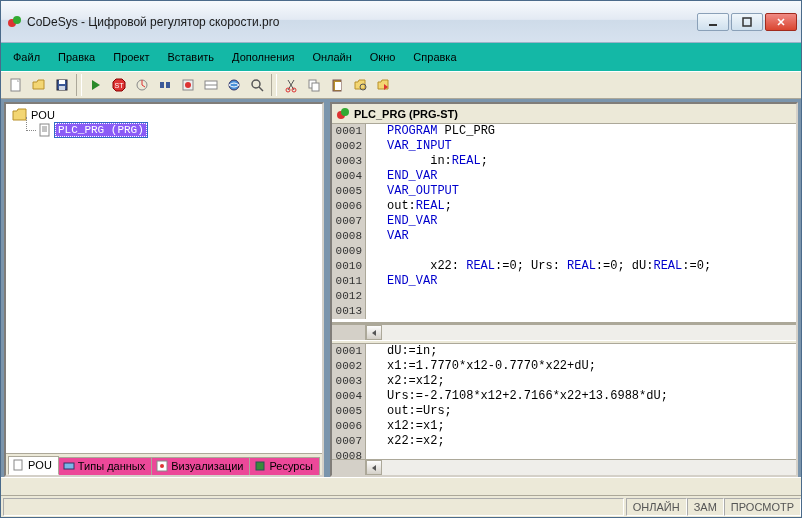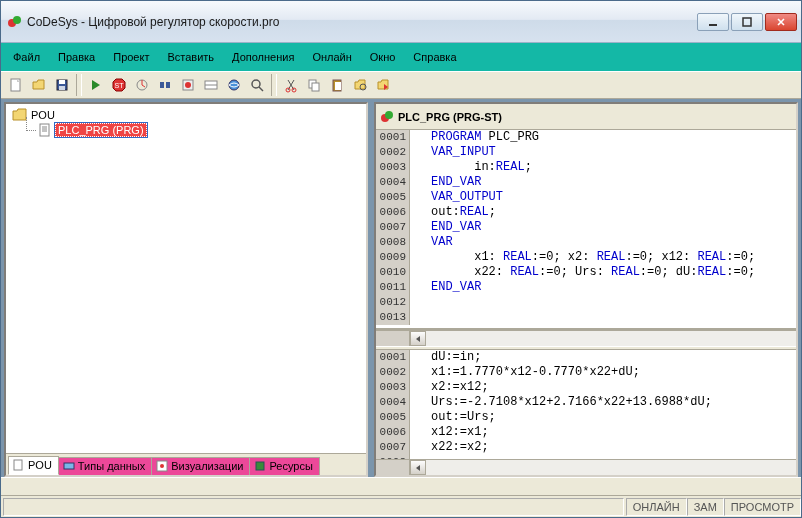--- a/index.html
+++ b/index.html
@@ -92,21 +92,21 @@
     display:flex;
     gap:6px;
     overflow:hidden;
   }
   .panel {
     background:#fff;
     border:2px inset #d4d0c8;
     display:flex;flex-direction:column;
     position:relative;
   }
-  .panel.left { width: 364px; }
+  .panel.left { width: 320px; }
   .panel.right { flex:1; }
 
   .tree-area {
     flex:1;
     padding:4px 6px;
     overflow:auto;
     background:#fff;
   }
   .tree-root {
     display:flex;align-items:center;gap:4px;
@@ -126,22 +126,22 @@
     position:relative;
   }
   .tree-lines::before {
     content:'';position:absolute;left:6px;top:-6px;width:1px;height:14px;border-left:1px dotted #888;
   }
   .tree-lines::after {
     content:'';position:absolute;left:6px;top:7px;width:10px;height:1px;border-top:1px dotted #888;
   }
   .page-icon {width:14px;height:14px;margin-right:3px;}
   .tree-label {
-    background:#ef4444;color:#fff;padding:0 2px;
-    border:1px dotted #fff;outline:1px solid #316ac5;
+    background:#8b5cf6;color:#fff;padding:0 2px;
+    border:1px dotted #fff;outline:1px solid #316ac5;font-family:Liberation Mono, monospace;
   }
 
   .bottom-tabs {
     height:22px;
     background:#ece9d8;
     border-top:1px solid #aca899;
     display:flex;align-items:flex-end;
     padding:0 2px;
   }
   .btab {
@@ -150,21 +150,21 @@
     padding:2px 6px 3px 4px;
     display:flex;align-items:center;gap:3px;
     font-size:11px;
     margin-right:-1px;
     position:relative;
   }
   .btab.active { background:#fff; border-bottom:1px solid #fff; z-index:2;}
   .btab svg{flex-shrink:0;}
 
   .editor-title {
-    height:26px;
+    height:20px;
     background:#ece9d8;
     border-bottom:1px solid #aca899;
     display:flex;align-items:center;
     padding:0 4px;gap:4px;
     font-weight:bold;font-size:11px;
   }
   .code-pane {
     display:flex;flex-direction:column;
     flex:1;
     overflow:hidden;
@@ -457,21 +457,20 @@
               <div class="code-line">
                 <div class="lnum">0007</div>
                 <div class="lcode"><span class="kw">END_VAR</span></div>
               </div>
               <div class="code-line">
                 <div class="lnum">0008</div>
                 <div class="lcode"><span class="kw">VAR</span></div>
               </div>
               <div class="code-line">
                 <div class="lnum">0009</div>
-                <div class="lcode"><span>      x1: </span><span class="kw">REAL</span><span>:=0; x2: </span><span class="kw">REAL</span><span>:=0; x12: </span><span class="kw">REAL</span><span>:=0;</span></div>
               </div>
               <div class="code-line">
                 <div class="lnum">0010</div>
                 <div class="lcode"><span>      x22: </span><span class="kw">REAL</span><span>:=0; Urs: </span><span class="kw">REAL</span><span>:=0; dU:</span><span class="kw">REAL</span><span>:=0;</span></div>
               </div>
               <div class="code-line">
                 <div class="lnum">0011</div>
                 <div class="lcode"><span class="kw">END_VAR</span></div>
               </div>
               <div class="code-line">

